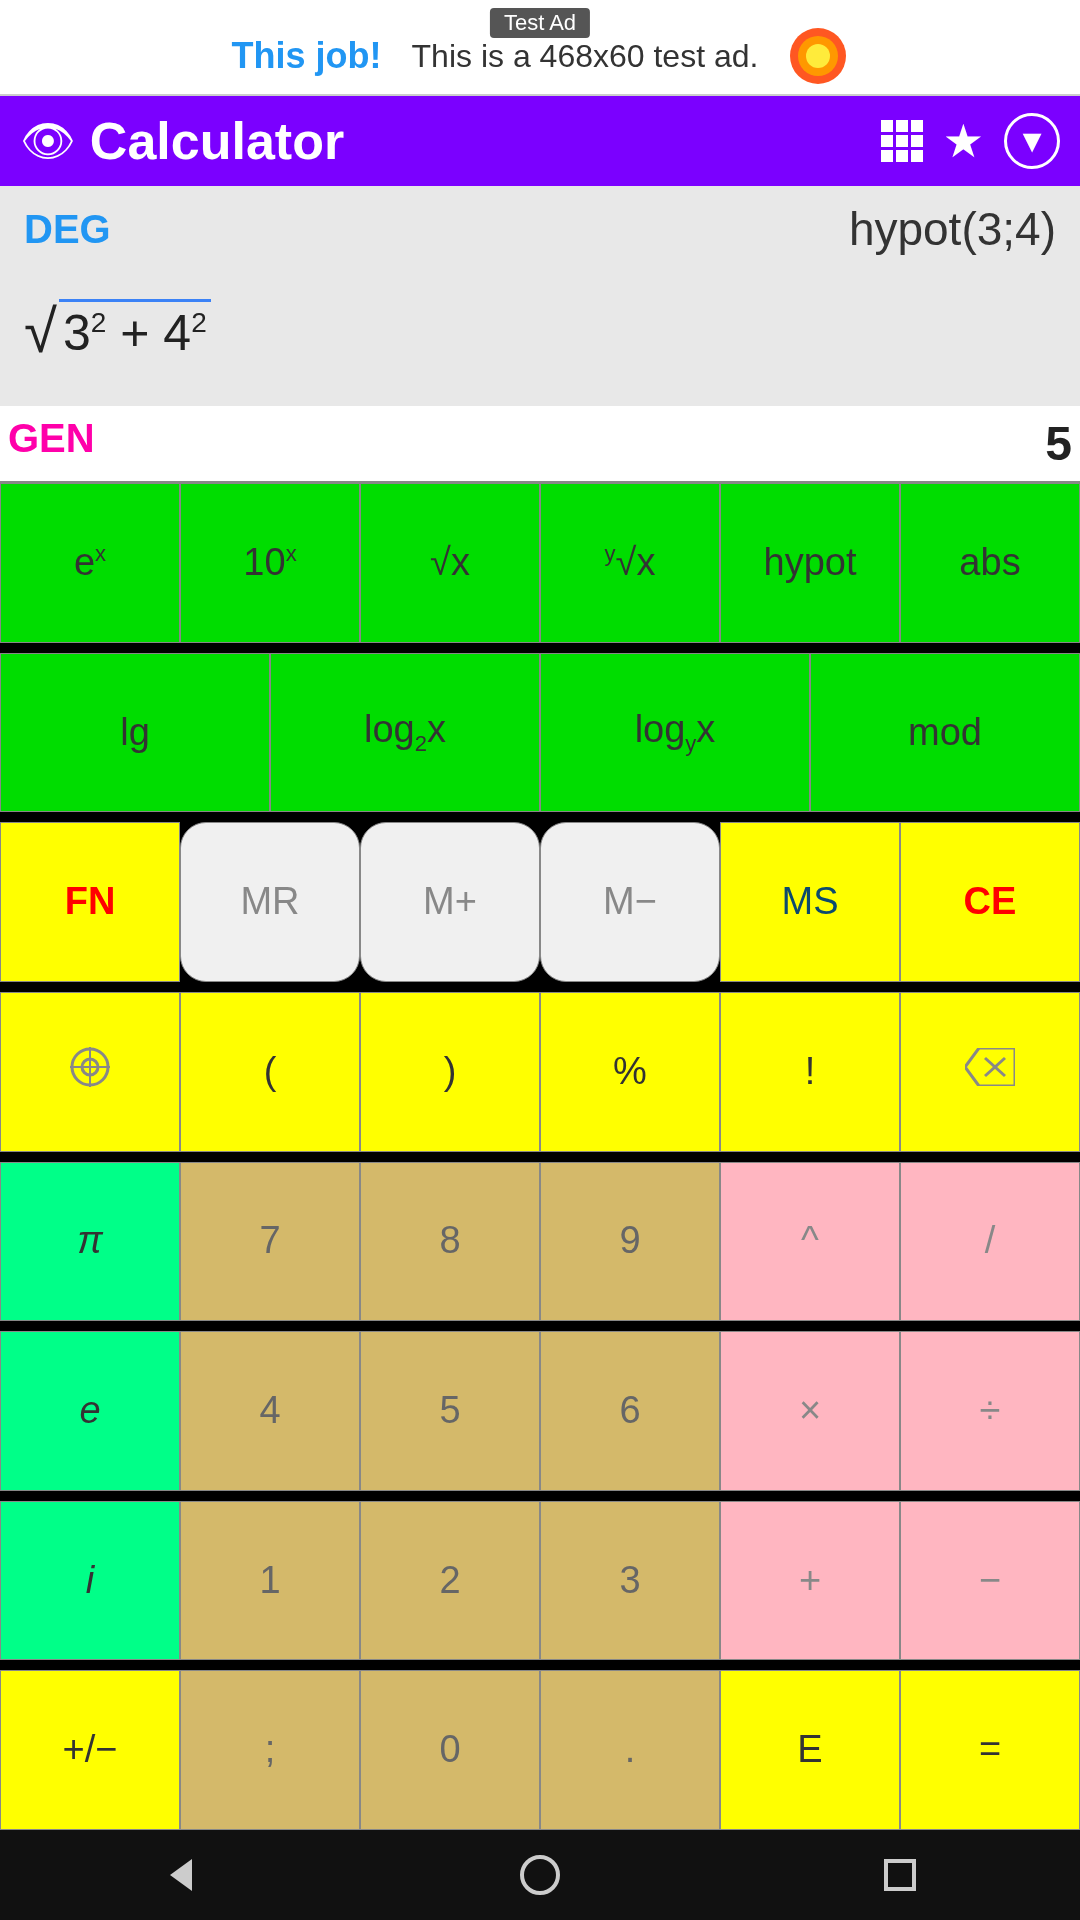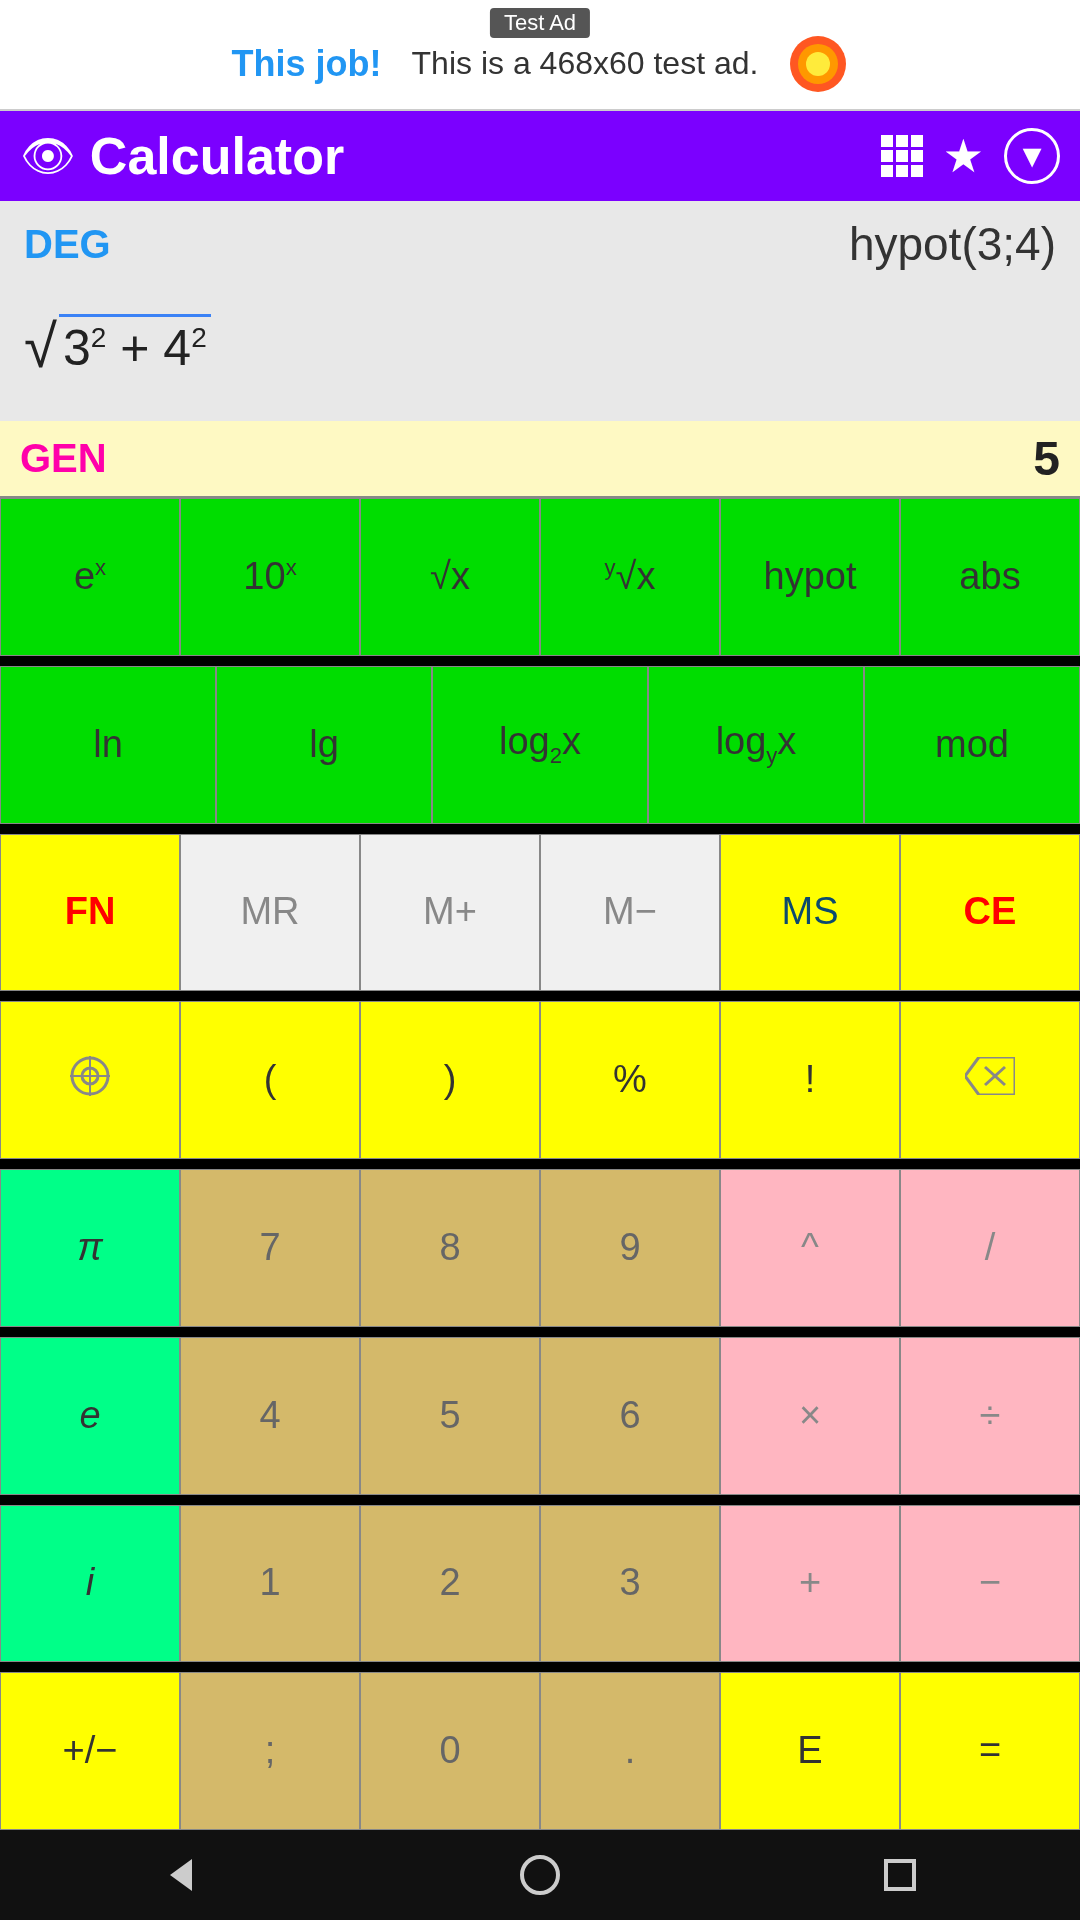--- a/index.html
+++ b/index.html
@@ -9,21 +9,21 @@
       background: #000;
       font-family: Arial, sans-serif;
       overflow: hidden;
       display: flex;
       flex-direction: column;
     }
 
     
     #ad-banner {
       width: 100%;
-      height: 111px;
+      height: 96px;
       background: #fff;
       border-bottom: 2px solid #ccc;
       display: flex;
       align-items: center;
       justify-content: center;
       position: relative;
     }
     #ad-banner .ad-label {
       position: absolute;
       top: 8px;
@@ -114,25 +114,25 @@
       display: flex;
       align-items: center;
     }
     #display .expression-math {
       font-size: 52px;
       color: #222;
     }
 
     
     #gen-row {
-      background: #fef9c3;
+      background: #ffffff;
       display: flex;
       justify-content: space-between;
-      align-items: center;
-      padding: 10px 20px;
+      align-items: flex-start;
+      padding: 10px 8px;
       flex-shrink: 0;
     }
     #gen-row .gen-label {
       color: #FF00AA;
       font-size: 40px;
       font-weight: bold;
     }
     #gen-row .gen-number {
       color: #222;
       font-size: 48px;
@@ -164,21 +164,21 @@
     }
     .calc-btn .btn-label {
       text-align: center;
       line-height: 1.1;
     }
 
     
     .bg-green { background: #00DD00; color: #333; }
     .bg-yellow { background: #FFFF00; color: #333; }
     .bg-tan { background: #D4B96A; color: #666; }
-    .bg-white { background: #F0F0F0; color: #888; }
+    .bg-white { background: #F0F0F0; color: #888; border-radius: 26px; }
     .bg-pink { background: #FFB6C1; color: #888; }
     .bg-lime { background: #00FF88; color: #333; }
 
     .text-red { color: #FF0000; }
     .text-magenta { color: #0c4a6e; }
 
     
     #bottom-nav {
       height: 90px;
       background: #111;
@@ -308,23 +308,20 @@
     </div>
     <div class="calc-btn bg-green">
       <span class="btn-label">hypot</span>
     </div>
     <div class="calc-btn bg-green">
       <span class="btn-label">abs</span>
     </div>
   </div>
 
   <div class="calc-row">
-    <div class="calc-btn bg-green">
-      <span class="btn-label">ln</span>
-    </div>
     <div class="calc-btn bg-green">
       <span class="btn-label">lg</span>
     </div>
     <div class="calc-btn bg-green">
       <span class="btn-label">log<sub style="font-size:22px">2</sub>x</span>
     </div>
     <div class="calc-btn bg-green">
       <span class="btn-label">log<sub style="font-size:22px">y</sub>x</span>
     </div>
     <div class="calc-btn bg-green">

